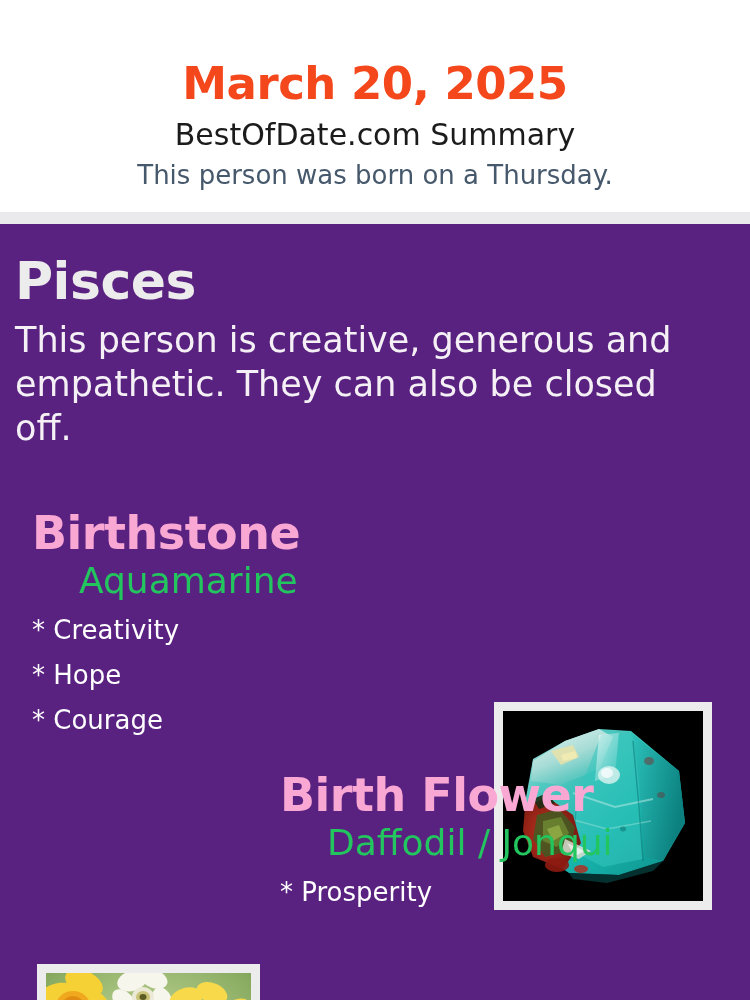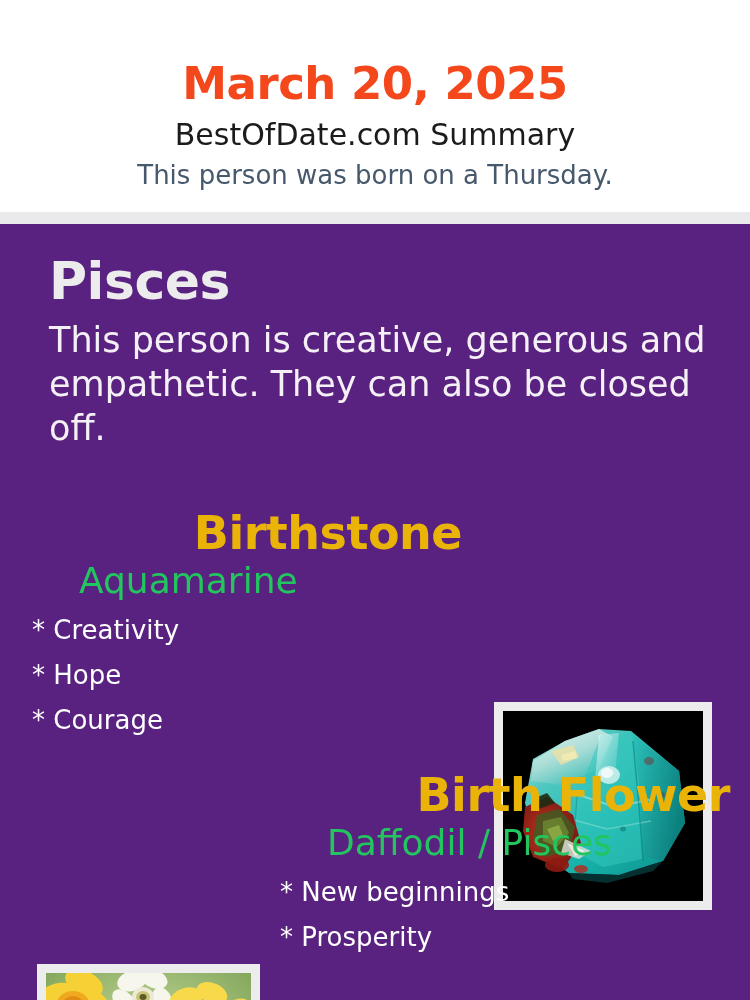--- a/index.html
+++ b/index.html
@@ -58,21 +58,21 @@
     width: 750px;
     height: 810px;
     background: #5a2280;
     box-sizing: border-box;
     position: relative;
   }
 
   
   .sign-block {
     position: absolute;
-    left: 49px;
+    left: 15px;
     top: 28px;
     width: 690px;
   }
   .sign-title {
     font-size: 52px;
     font-weight: bold;
     color: #ececec;
     line-height: 58px;
     letter-spacing: -0.5px;
   }
@@ -88,24 +88,23 @@
   
   .stone-block {
     position: absolute;
     left: 32px;
     top: 282px;
     width: 430px;
   }
   .section-heading {
     font-size: 46px;
     font-weight: bold;
-    color: #eab308;
+    color: #f9a8d4;
     line-height: 54px;
     letter-spacing: -0.5px;
-    text-align: right;
   }
   .section-subtitle {
     font-size: 36px;
     font-weight: normal;
     color: #22c55e;
     line-height: 42px;
     margin-left: 47px;
   }
   .attr-list {
     list-style: none;
@@ -446,20 +445,19 @@
             <ellipse cx="6" cy="106" rx="12" ry="8" transform="rotate(-30 6 106)"></ellipse>
           </g>
           <ellipse cx="14" cy="94" rx="10" ry="9" fill="#e5551b"></ellipse>
         </g>
       </svg>
     </div>
   </div>
 
   <div class="flower-block">
     <div class="section-heading">Birth Flower</div>
-    <div class="section-subtitle">Daffodil / Pisces</div>
+    <div class="section-subtitle">Daffodil / Jonqui</div>
     <ul class="attr-list">
-      <li class="attr-item">* New beginnings</li>
       <li class="attr-item">* Prosperity</li>
     </ul>
   </div>
 
 </div>
 
 </body></html>

